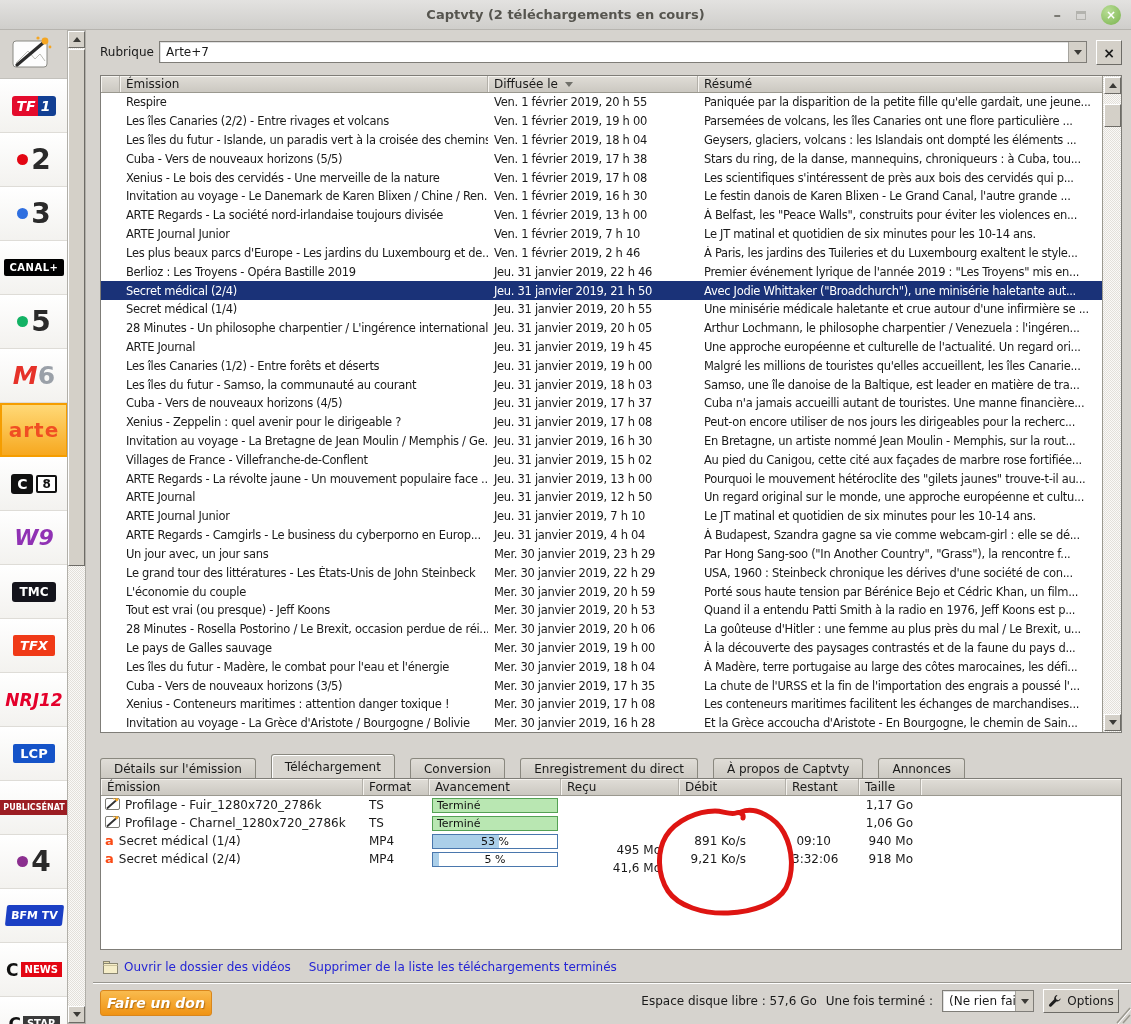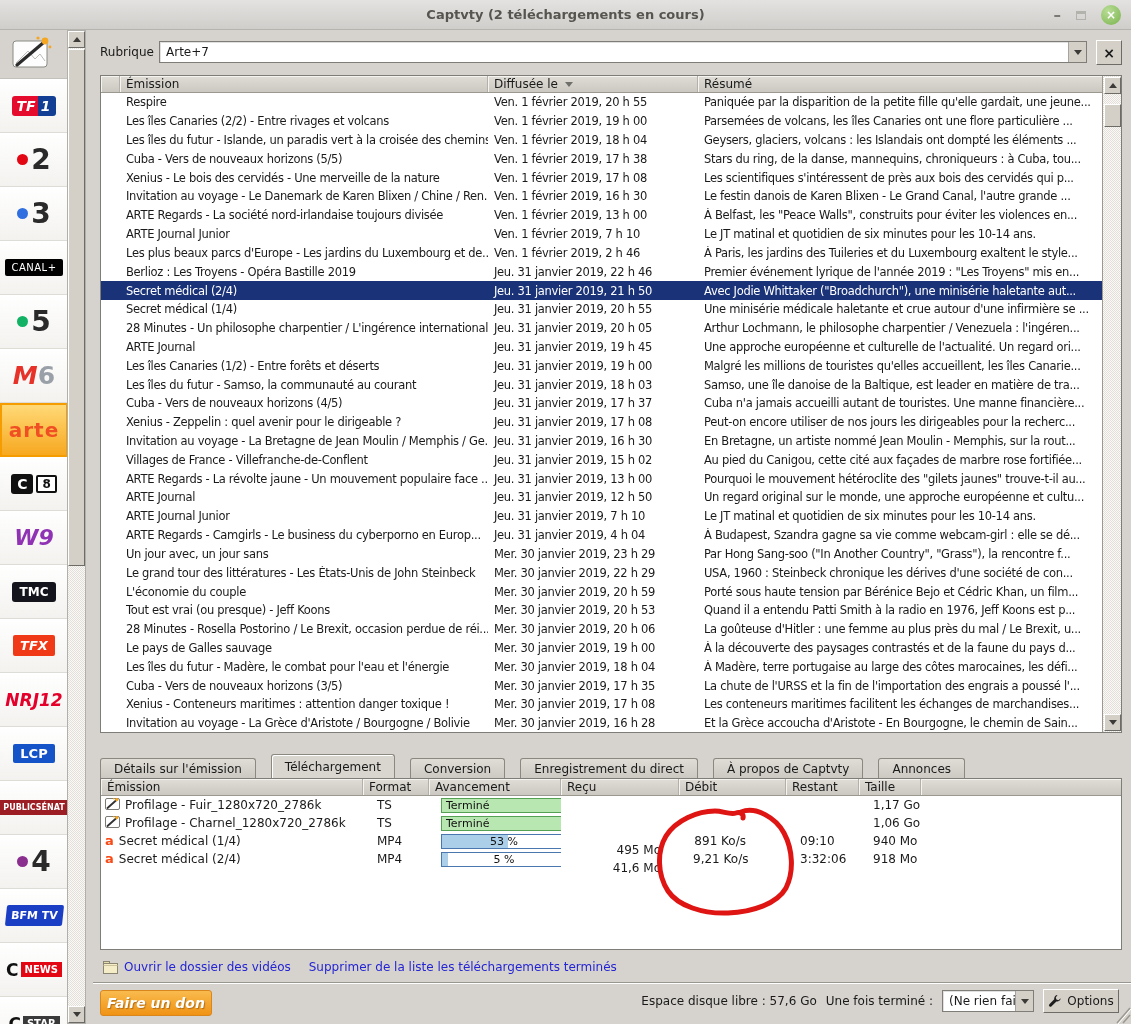--- a/index.html
+++ b/index.html
@@ -29,21 +29,21 @@
   .channel-tile.selected { background:linear-gradient(#ffd977,#f7a81f); border:2px solid #f59d00; }
   .dot { width:11px; height:11px; border-radius:50%; margin-right:3px; flex:0 0 auto; }
   .dot-num { font-size:28px; font-weight:bold; color:#2a2a2a; line-height:1; }
   .tile-fr2 .dot{background:#e30613} .tile-fr3 .dot{background:#2f6fe0}
   .tile-fr5 .dot{background:#12b264} .tile-fr4 .dot{background:#8b2f8f}
   .tile-fro .dot{background:#ffcf00} .tile-fro .dot-num{font-size:24px}
   .tile-tf1 .p1{background:#e40b2c;color:#fff;font-weight:bold;font-style:italic;font-size:14px;padding:2px 2px 2px 5px;border-radius:3px 0 0 3px}
   .tile-tf1 .p2{background:#123f93;color:#fff;font-weight:bold;font-style:italic;font-size:14px;padding:2px 6px 2px 3px;border-radius:0 3px 3px 0}
   .tile-tf1sf .p1{background:#e40b2c;color:#fff;font-weight:bold;font-style:italic;font-size:11px;padding:1px 2px 1px 4px;border-radius:2px 0 0 2px}
   .tile-tf1sf .p2{background:#9aa2ad;color:#fff;font-weight:bold;font-style:italic;font-size:11px;padding:1px 5px 1px 2px;border-radius:0 2px 2px 0}
-  .tile-canal .boxlogo{background:#000;color:#fff;font-weight:normal;font-size:10px;padding:3px 6px;border-radius:2px;letter-spacing:.5px}
+  .tile-canal .boxlogo{background:#000;color:#fff;font-weight:bold;font-size:10px;padding:3px 6px;border-radius:2px;letter-spacing:.5px}
   .tile-tmc .boxlogo{background:#14141c;color:#fff;font-weight:bold;font-size:12px;padding:3px 8px;border-radius:3px}
   .tile-tfx .boxlogo{background:#f03a17;color:#fff;font-weight:bold;font-style:italic;font-size:13px;padding:3px 7px;border-radius:2px}
   .tile-lcp .boxlogo{background:#1553c8;color:#fff;font-weight:bold;font-size:13px;padding:2px 7px;border-radius:2px}
   .tile-bfmtv .boxlogo{background:#1b3fc4;color:#fff;font-weight:bold;font-size:11px;padding:4px 5px;border-radius:2px;transform:skewX(-6deg)}
   .tile-gulli .boxlogo{background:linear-gradient(#a6d34f,#5ca929);color:#fff;font-weight:bold;font-size:15px;padding:18px 10px;border-radius:5px}
   .tile-psenat .stack{background:#9c1d23;color:#fff;font-weight:bold;font-size:8px;padding:3px 6px;border-radius:2px;display:flex;flex-direction:row;line-height:1.15;text-align:center}
   .tile-m6 .m6m{color:#e63229;font-weight:bold;font-style:italic;font-size:25px;line-height:1}
   .tile-m6 .m6s{color:#9aa0a8;font-weight:bold;font-size:25px;line-height:1}
   .tile-w9 .textlogo{color:#9032b4;font-weight:bold;font-style:italic;font-size:22px}
   .tile-nrj12 .textlogo{color:#e4002b;font-weight:bold;font-style:italic;font-size:17px}
@@ -94,27 +94,27 @@
   .tab { height:20px; padding:0 13px; display:flex; align-items:center; white-space:nowrap;
     background:linear-gradient(#e0ddd7,#ccc9c2); border:1px solid #8a887f; border-bottom:none;
     border-radius:3px 3px 0 0; margin-right:15px; position:relative; }
   .tab.active { height:24px; background:#d9d6d0; z-index:3; box-shadow:inset 1px 1px 0 #fff; }
   
   #dl-panel { position:absolute; left:7px; top:748px; width:1022px; height:172px; background:#fff; border:1px solid #7f7d78; z-index:2; }
   #dl-header { display:grid; grid-template-columns:262px 66px 132px 118px 107px 73px 62px 1fr; height:17px;
     background:linear-gradient(#e0ddd7,#cbc8c1); border-bottom:1px solid #9a988f; }
   .dl-h-cell { padding:1px 6px; border-right:1px solid #b3b0a9; box-shadow:inset 1px 1px 0 #f6f4f0; white-space:nowrap; overflow:hidden; }
   .dl-row { display:grid; grid-template-columns:262px 66px 132px 118px 107px 73px 62px 1fr; height:18px; align-items:center; }
-  .dl-cell { padding:0 14px; white-space:nowrap; overflow:hidden; }
+  .dl-cell { padding:0 6px; white-space:nowrap; overflow:hidden; }
   .dl-emission { display:flex; align-items:center; gap:5px; padding-left:4px; }
   .arte-mini { color:#fa4b16; font-weight:bold; font-size:13px; line-height:1; }
   .num-right { text-align:right; }
   .cell-recu { padding-right:18px;margin-top:17px; } .cell-debit { padding-right:40px; }
   .cell-restant { padding-right:28px; } .cell-taille { padding-right:8px; }
-  .prog { width:126px; height:15px; position:relative; font-size:11px; margin-left:12px; border:1px solid; }
+  .prog { width:126px; height:15px; position:relative; font-size:11px; margin-left:3px; border:1px solid; }
   .prog.done { background:#b9e7b2; border-color:#54a154; }
   .prog.run  { background:#fff; border-color:#4a77ad; }
   .prog .fill { position:absolute; left:0; top:0; bottom:0; background:#abcfe9; }
   .prog .lbl { position:absolute; top:0; line-height:13px; color:#111; }
   .prog.done .lbl { left:4px; }
   .prog.run .lbl { width:100%; text-align:center; }
   
   #links-row { position:absolute; left:10px; top:926px; height:18px; display:flex; align-items:flex-end; gap:18px; z-index:2; }
   .blue-link { color:#2424d4; white-space:nowrap; }
   #open-folder-link { display:flex; align-items:center; gap:5px; }

